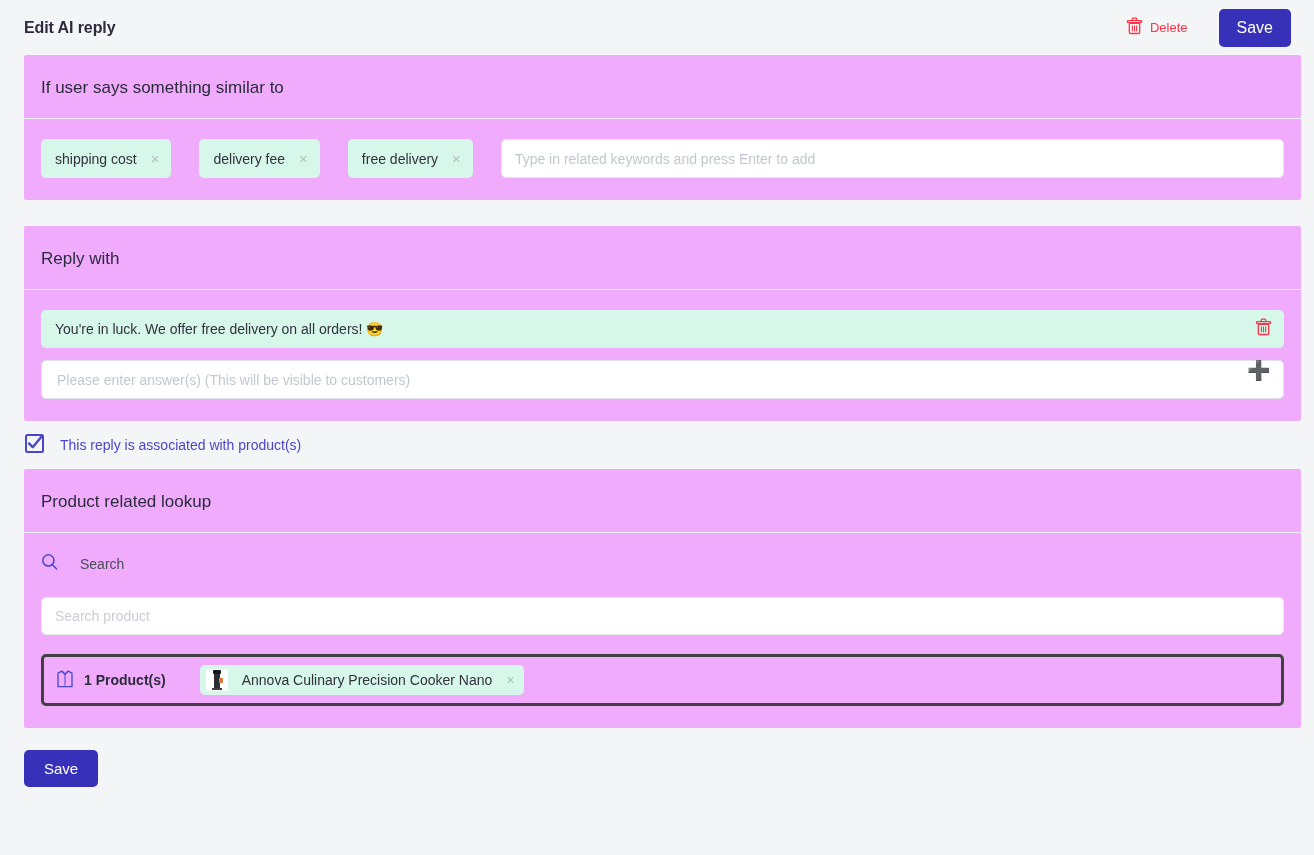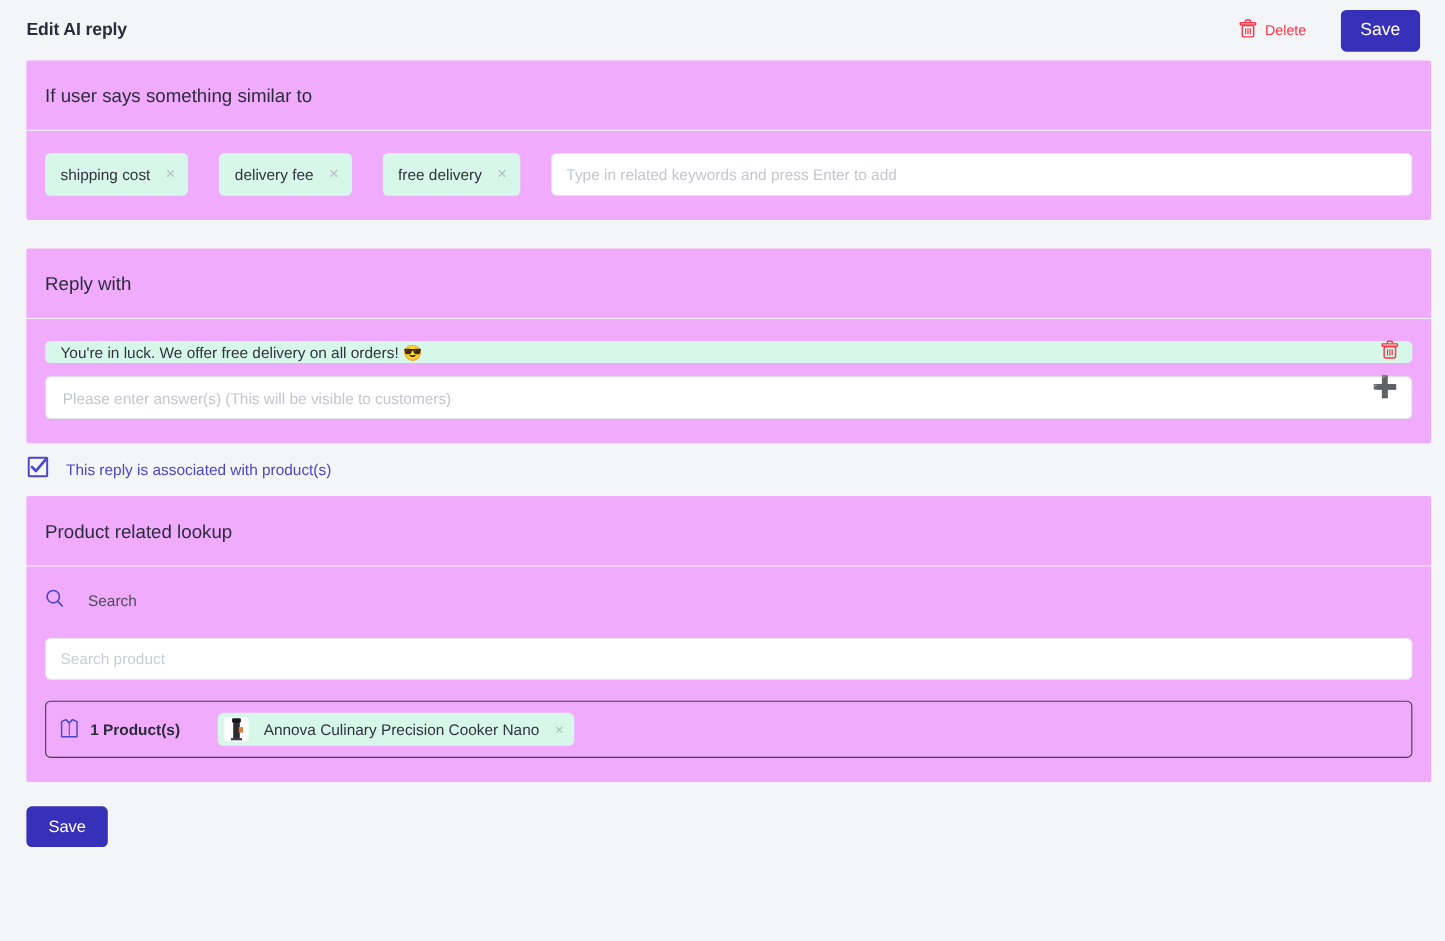--- a/index.html
+++ b/index.html
@@ -110,21 +110,21 @@
     outline: none;
   }
   .kw-input::placeholder { color: #c2c7cf; }
 
   
   .reply-row {
     display: flex;
     align-items: center;
     background: #d6f7e9;
     border-radius: 5px;
-    height: 20px;
+    height: 38px;
     padding: 0 12px 0 14px;
     margin-bottom: 12px;
   }
   .reply-text {
     flex: 1 1 auto;
     font-size: 14px;
     color: #32323e;
   }
   .answer-row {
     display: flex;
@@ -186,21 +186,21 @@
     font-size: 14px;
     font-family: inherit;
     color: #32323e;
     outline: none;
     background: #fff;
   }
   .search-input::placeholder { color: #c9ced5; }
 
   .prod-sep { height: 19px; }
   .prod-strip {
-    border: 1px solid #404040;
+    border: 3px solid #404040;
     border-radius: 5px;
     display: flex;
     align-items: center;
     height: 52px;
     padding: 0 0 0 12px;
   }
   .prod-count {
     display: flex;
     align-items: center;
     gap: 10px;

